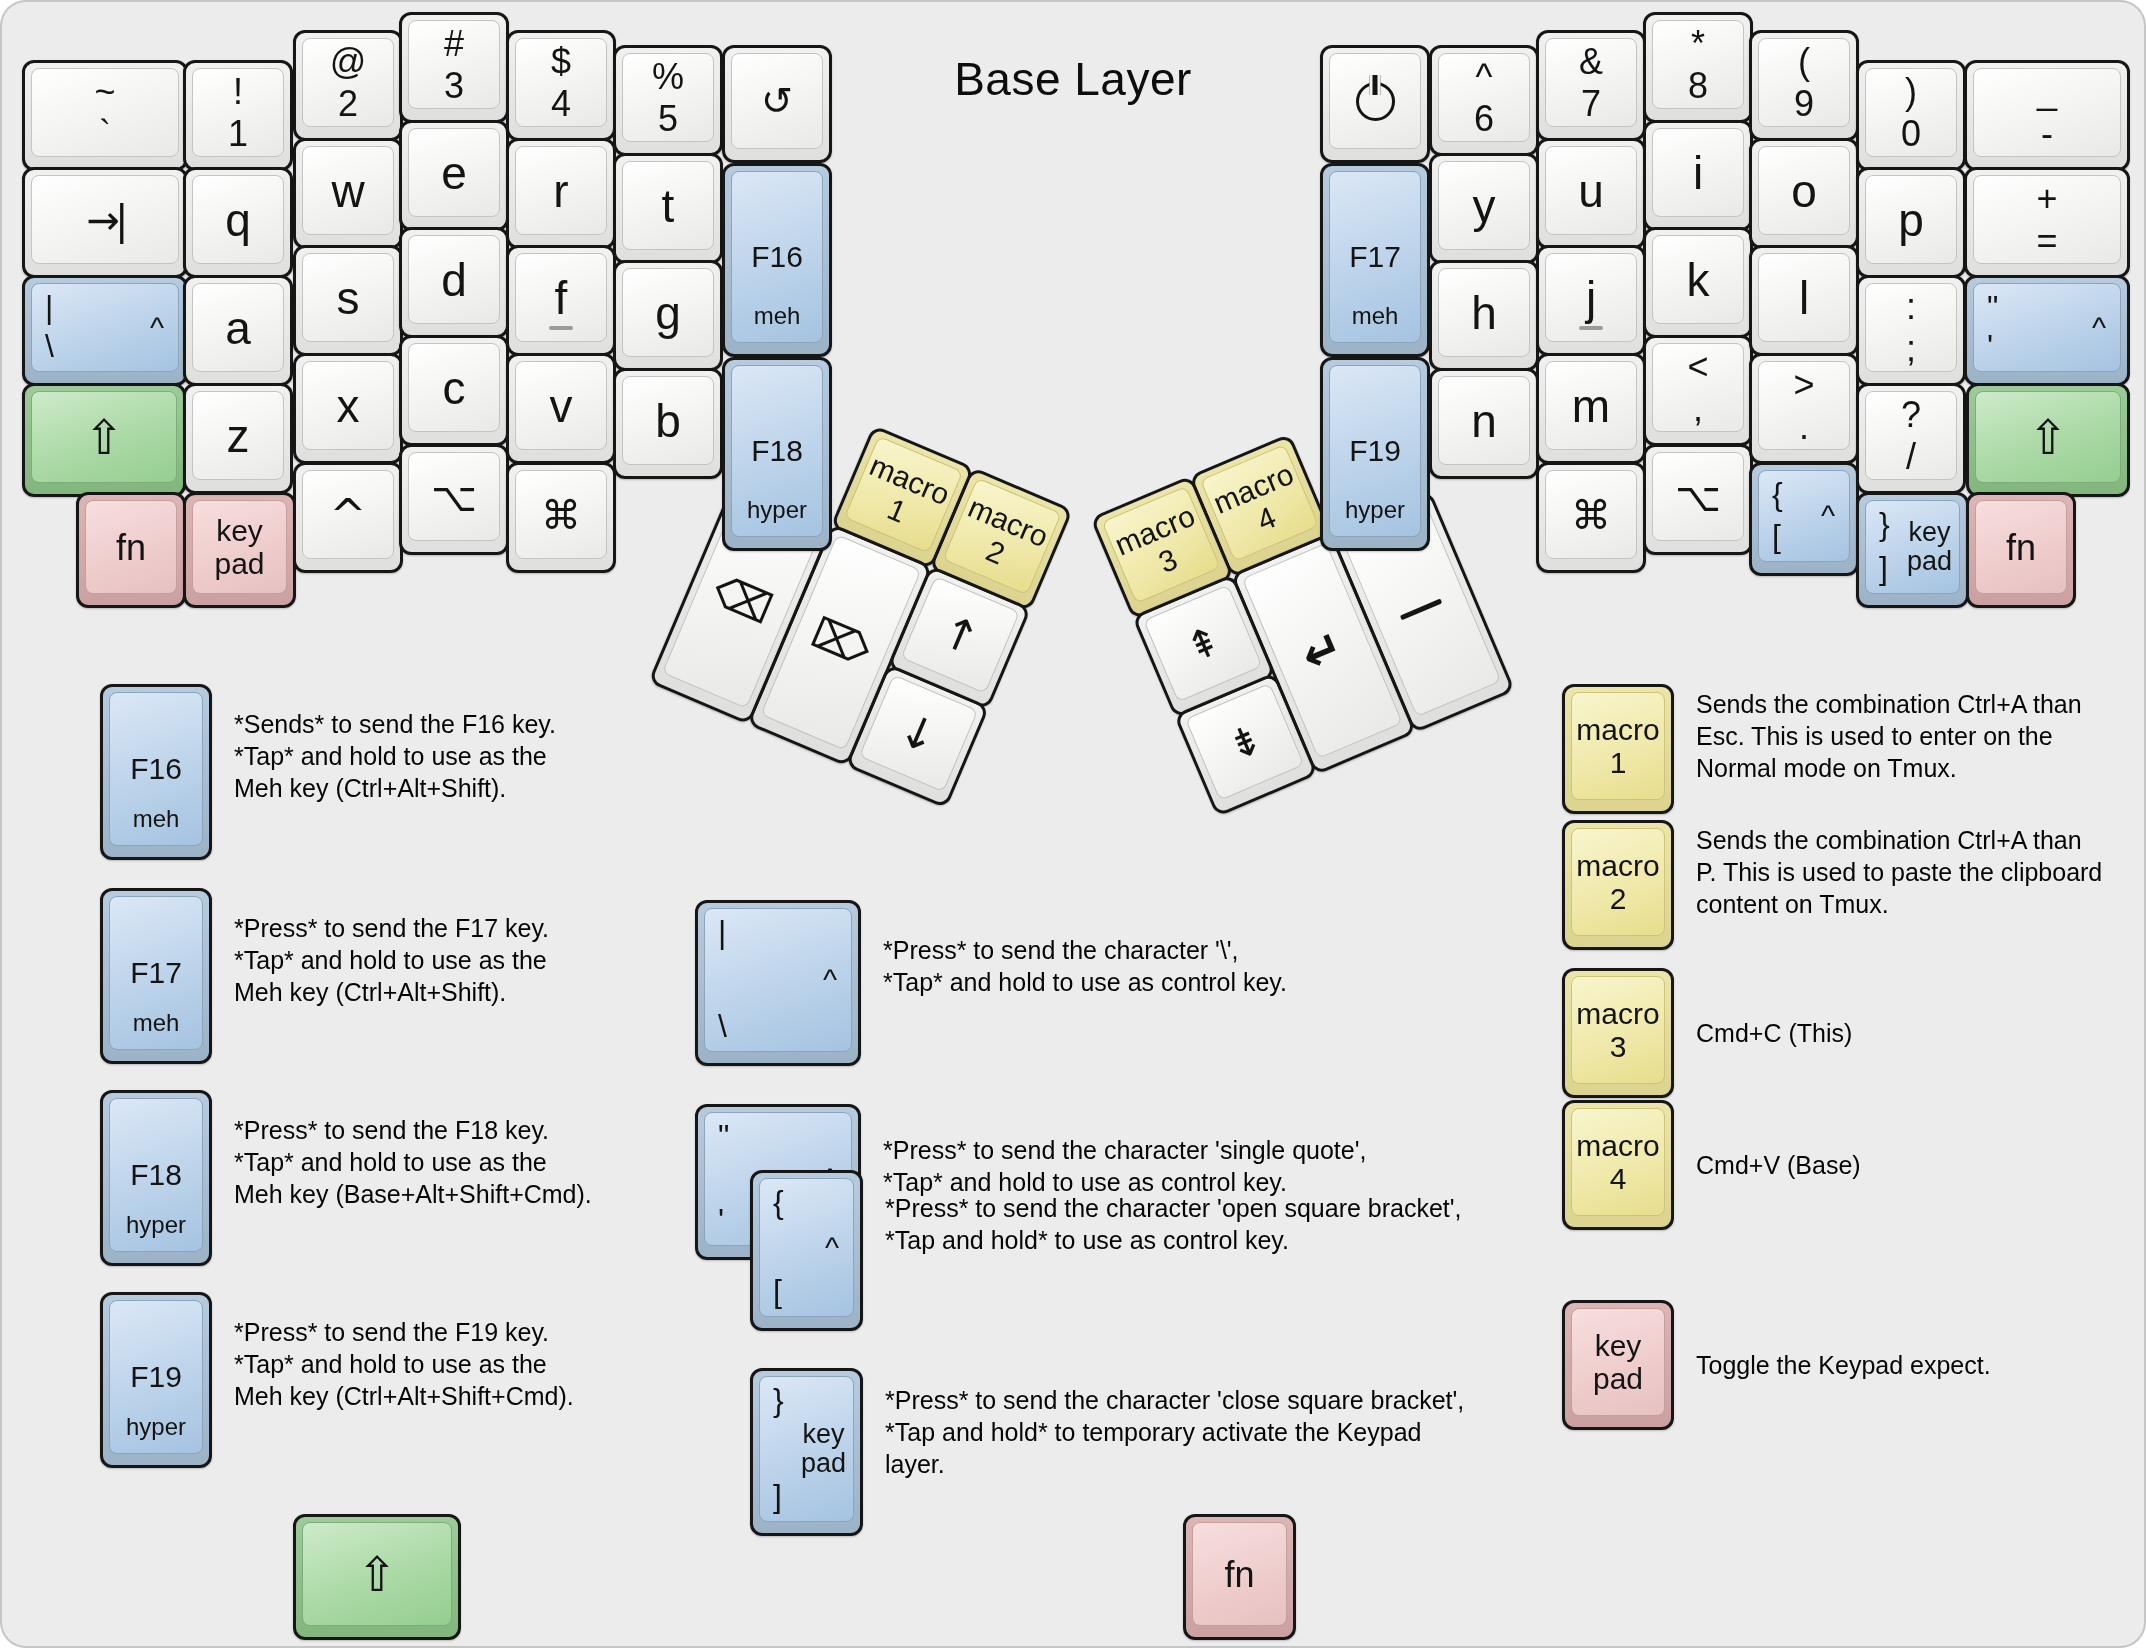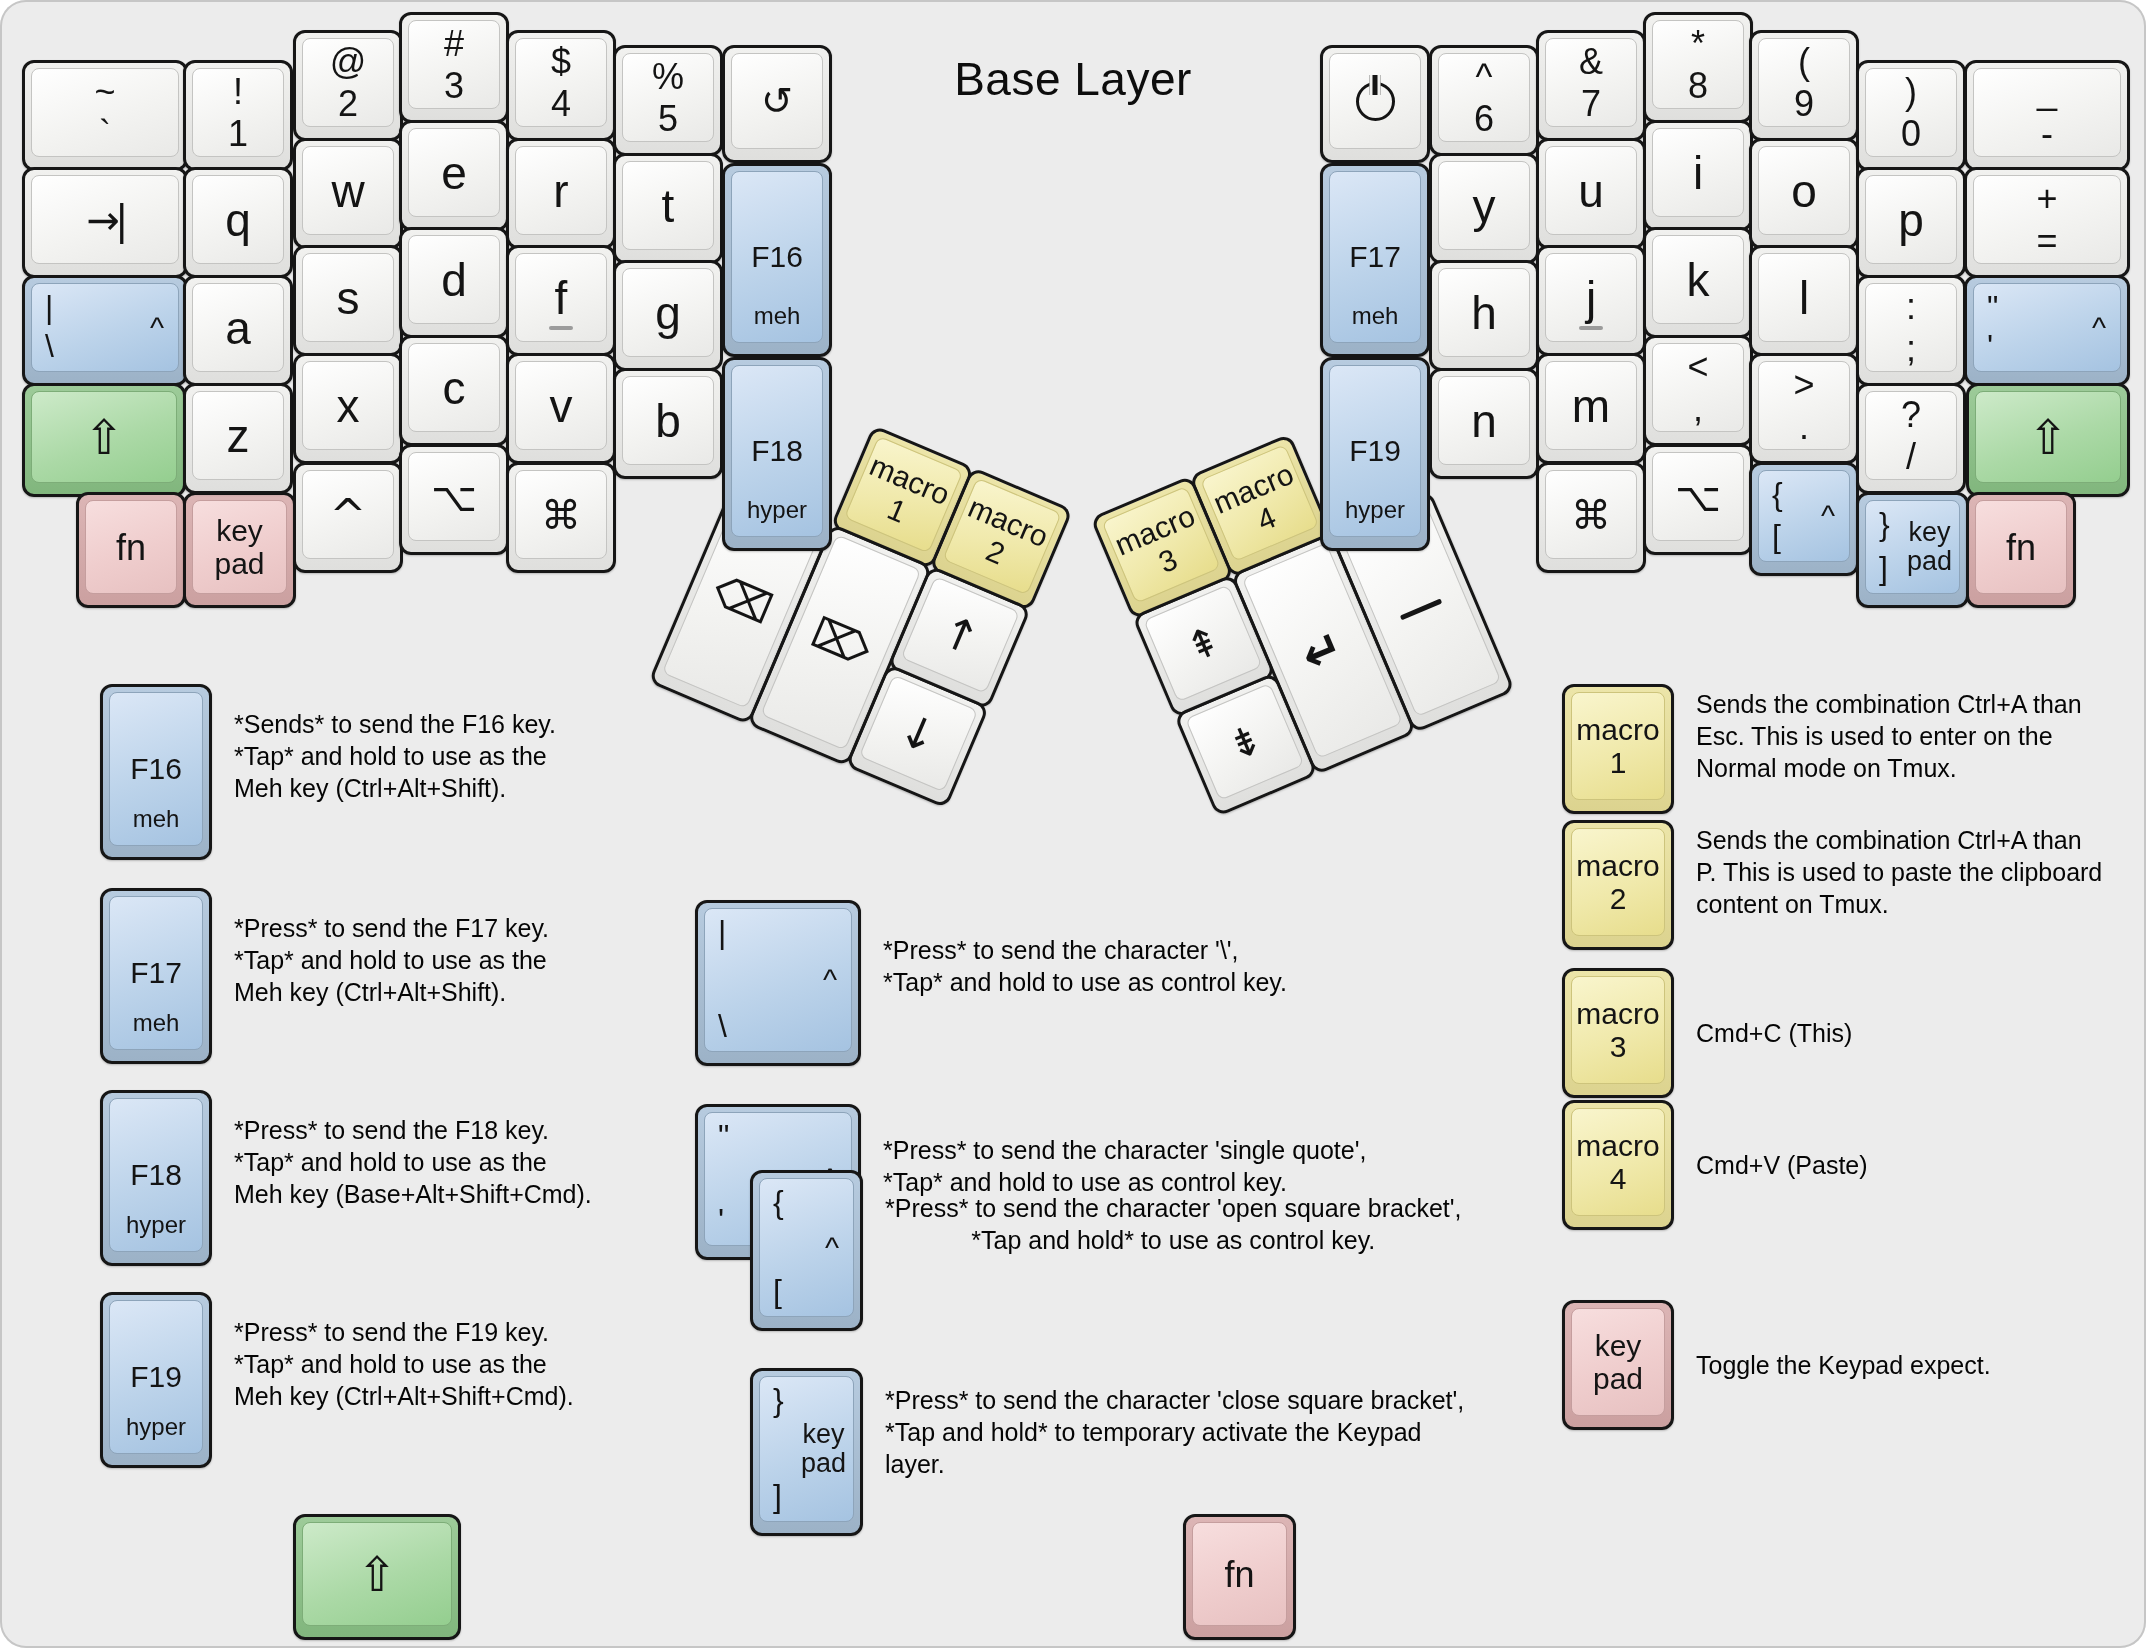--- a/index.html
+++ b/index.html
@@ -559,21 +559,21 @@
 *Tap* and hold to use as control key.</div>
     </div>
     <div class="legend-item" style="left: 750px; top: 1170px;">
       <div class="key b" style="left: 0px; top: 0px; width: 107px; height: 155px; position: relative;">
         <div class="face">
           <span class="tl">{</span>
           <span class="bl">[</span>
           <span class="rr">^</span>
         </div>
       </div>
-      <div class="legend-text" style="padding-top: 22px; text-align: center;">*Press* to send the character 'open square bracket',
+      <div class="legend-text" style="padding-top: 22px;">*Press* to send the character 'open square bracket',
 *Tap and hold* to use as control key.</div>
     </div>
     <div class="legend-item" style="left: 750px; top: 1368px;">
       <div class="key b" style="left: 0px; top: 0px; width: 107px; height: 162px; position: relative;">
         <div class="face">
           <span class="tl">}</span>
           <span class="bl">]</span>
           <div class="rlines">
             <span style="display: block;">key</span>
             <span style="display: block;">pad</span>
@@ -615,21 +615,21 @@
       </div>
       <div class="legend-text">Cmd+C (This)</div>
     </div>
     <div class="legend-item center" style="left: 1562px; top: 1100px;">
       <div class="key y" style="left: 0px; top: 0px; width: 106px; height: 124px; position: relative;">
         <div class="face">
           <span class="ln">macro</span>
           <span class="ln">4</span>
         </div>
       </div>
-      <div class="legend-text">Cmd+V (Paste)</div>
+      <div class="legend-text">Cmd+V (Base)</div>
     </div>
     <div class="legend-item center" style="left: 1562px; top: 1300px;">
       <div class="key p" style="left: 0px; top: 0px; width: 106px; height: 124px; position: relative;">
         <div class="face">
           <span class="ln">key</span>
           <span class="ln">pad</span>
         </div>
       </div>
       <div class="legend-text">Toggle the Keypad expect.</div>
     </div>

